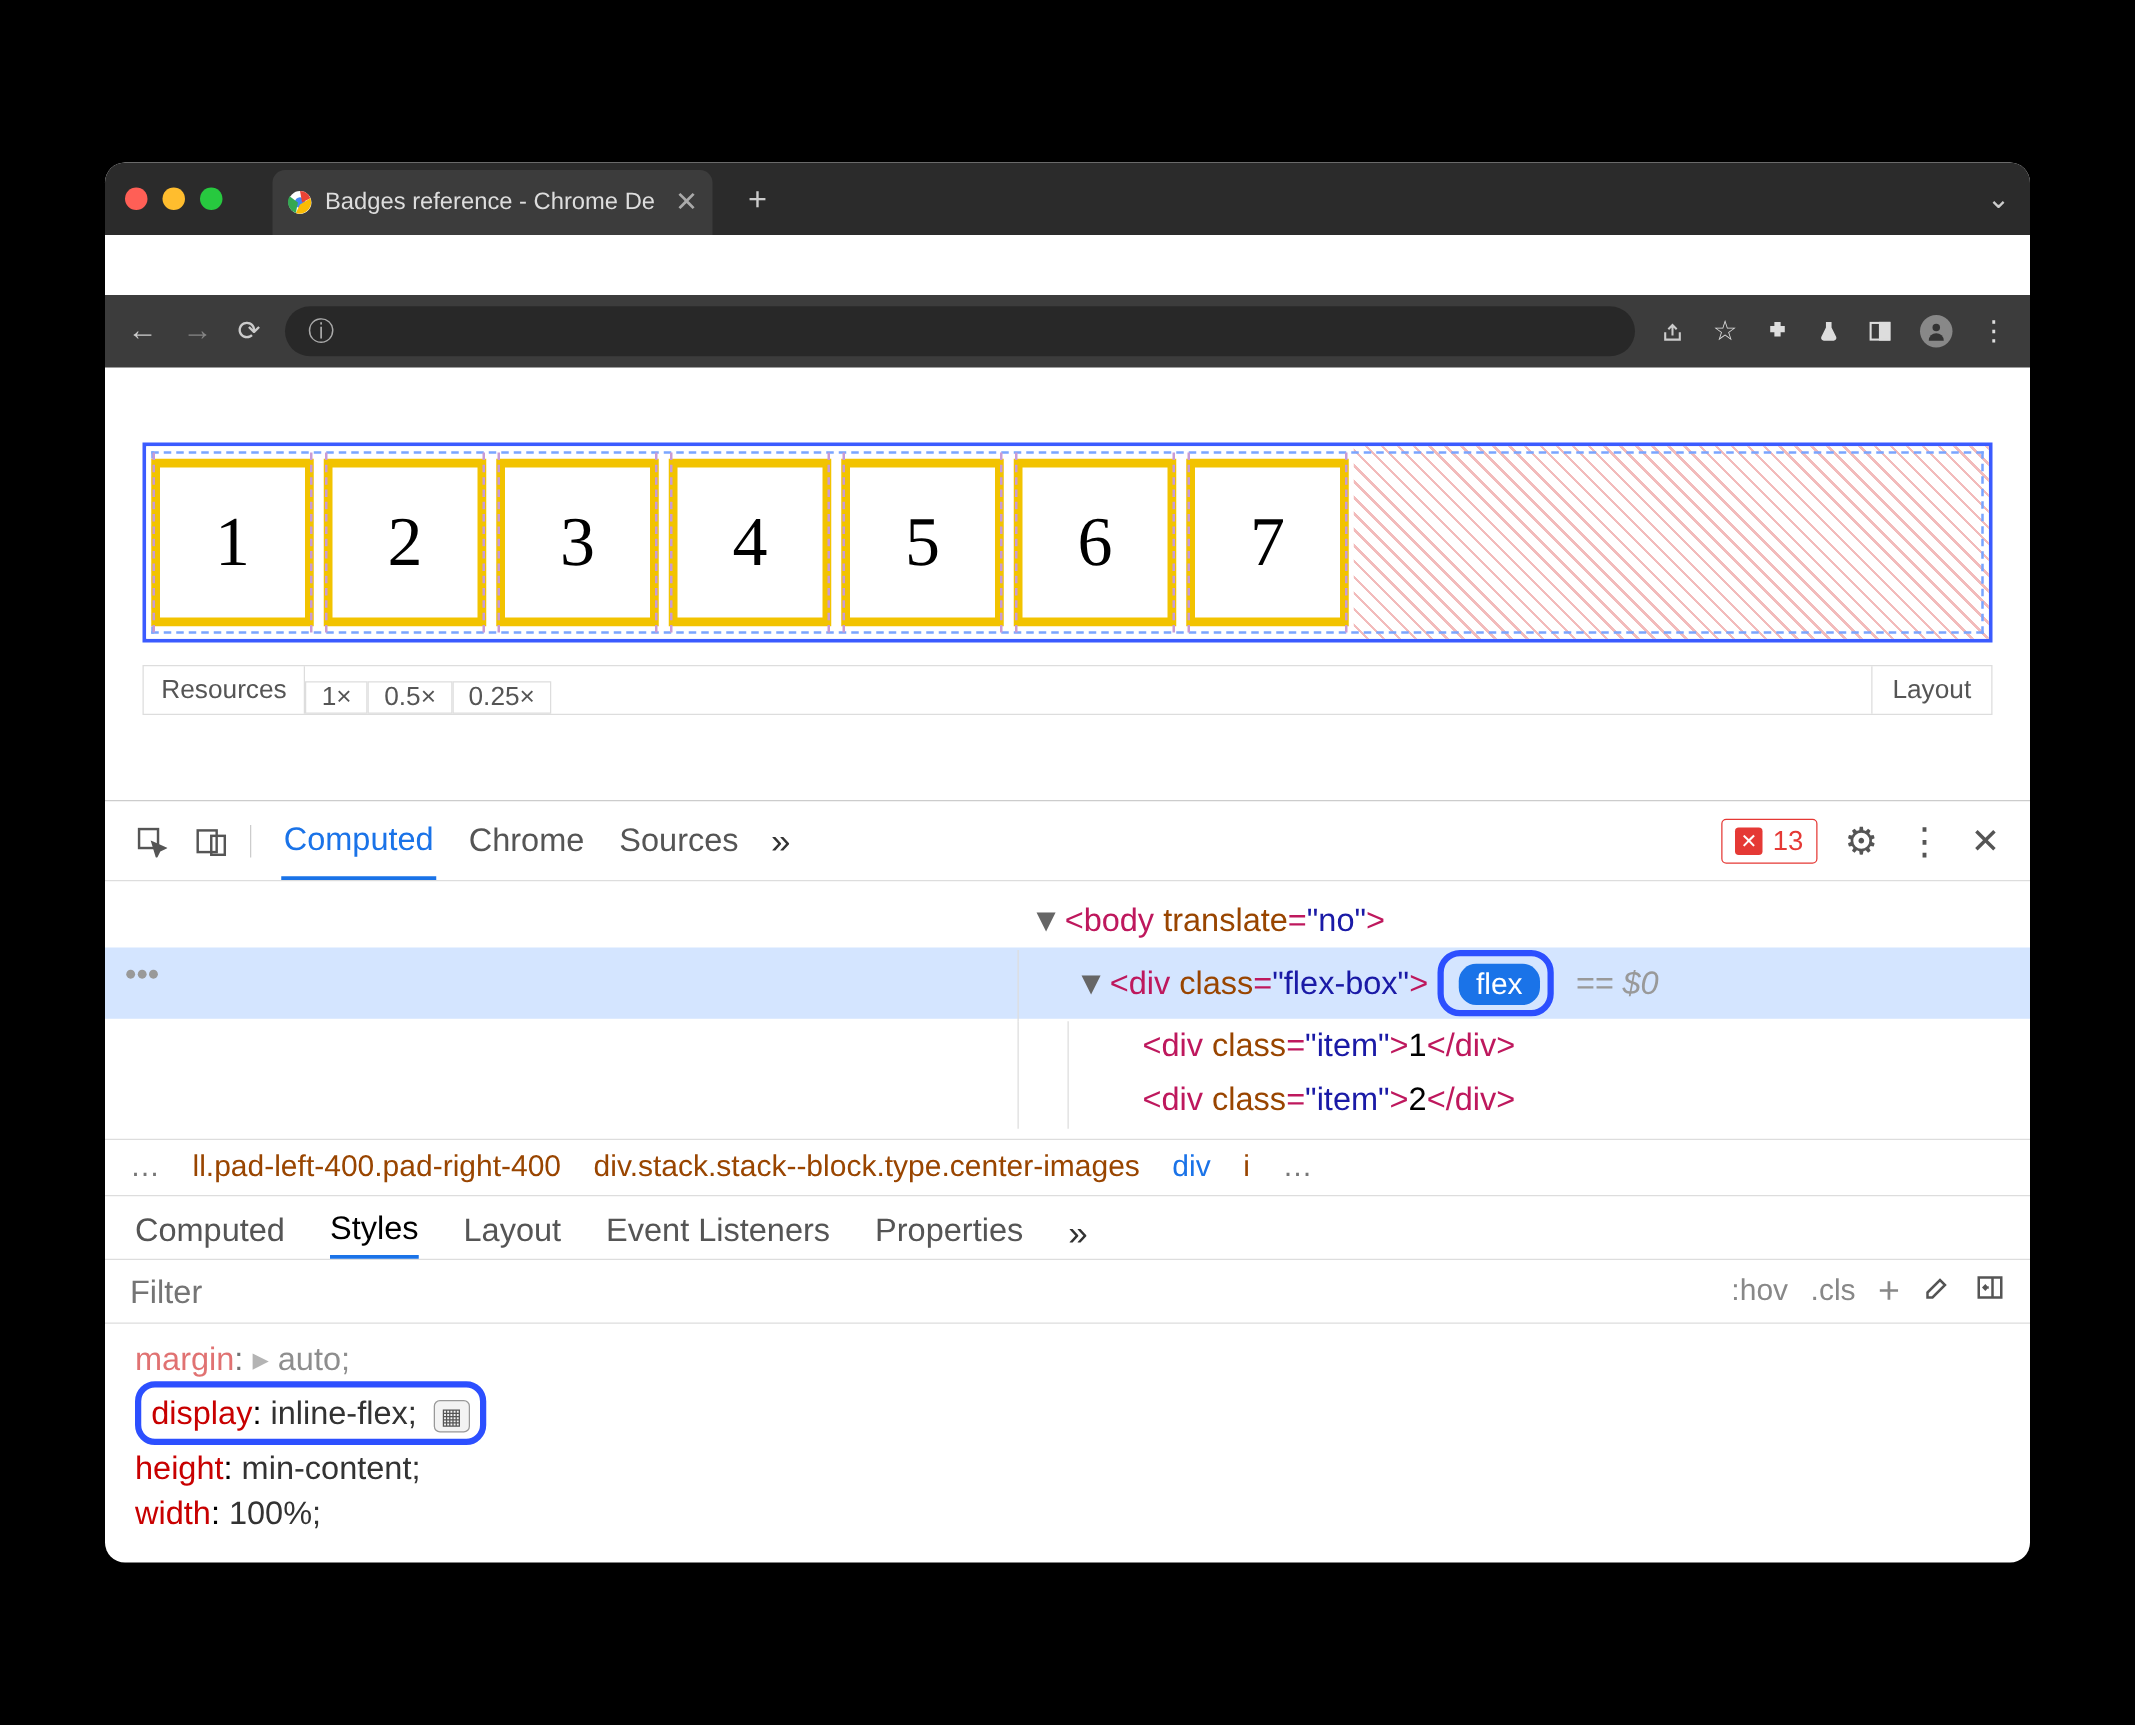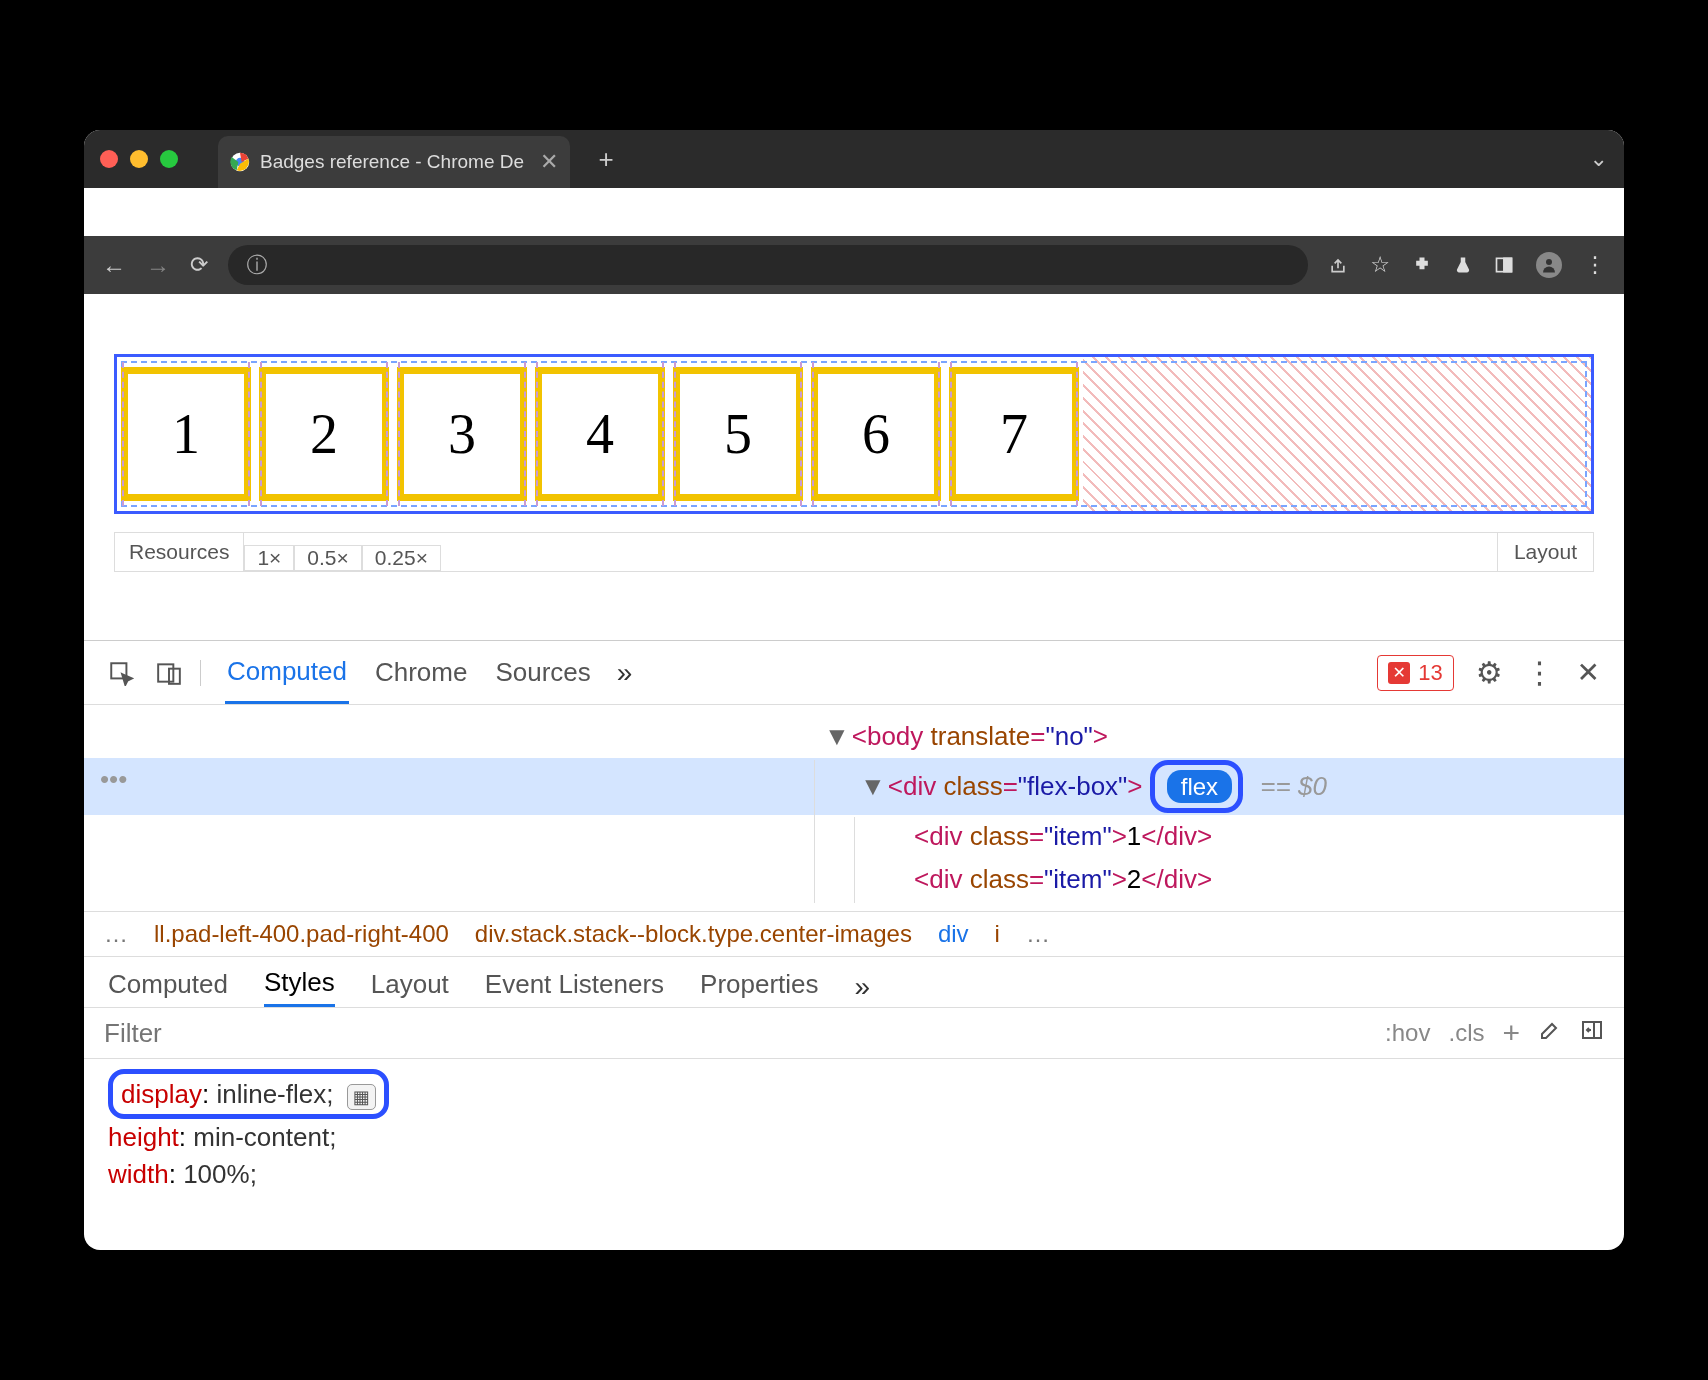--- a/index.html
+++ b/index.html
@@ -435,20 +435,23 @@
             <path d="M4 16 L14 6 L18 10 L8 20 H4 Z"></path>
           </svg></span>
       <span class="st-btn"><svg width="24" height="24" viewBox="0 0 24 24" fill="none" stroke="#555" stroke-width="2">
             <rect x="3" y="4" width="18" height="16"></rect>
             <line x1="14" y1="4" x2="14" y2="20"></line>
             <path d="M11 12 L7 12 M9 10 L7 12 L9 14"></path>
           </svg></span>
     </div>
 
     <div class="style-rules">
+      <div class="rule-line" style="opacity:.55">
+        <span class="prop">margin</span><span>: </span><span class="tri-small">▸</span> <span class="val">auto;</span>
+      </div>
       <div class="rule-line">
         <span class="display-highlight">
           <span class="prop">display</span><span>: </span><span class="val">inline-flex;</span>
           <span class="flex-editor">▦</span>
         </span>
       </div>
       <div class="rule-line">
         <span class="prop">height</span><span>: </span><span class="val">min-content;</span>
       </div>
       <div class="rule-line">

